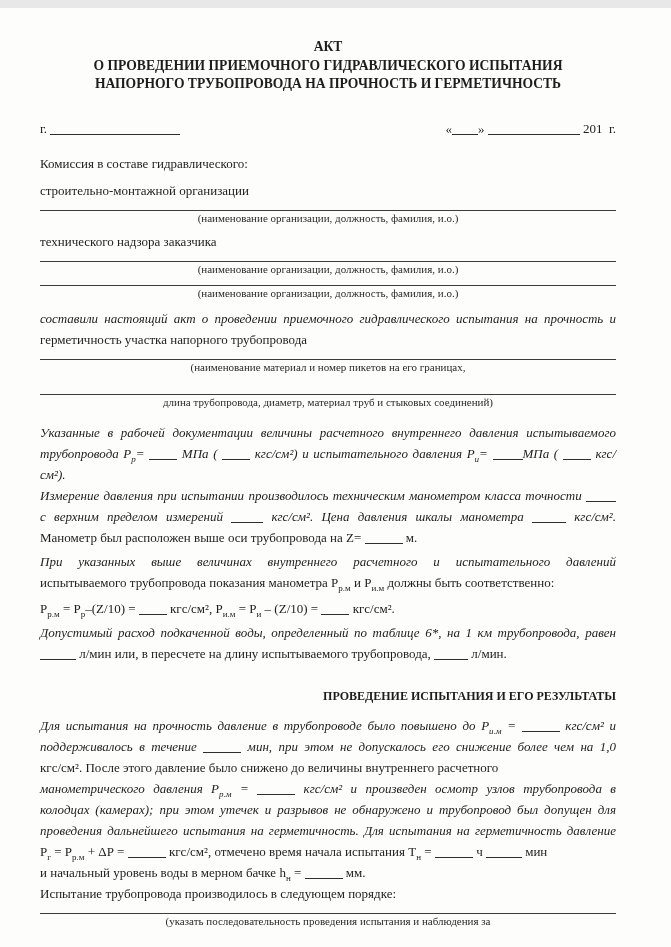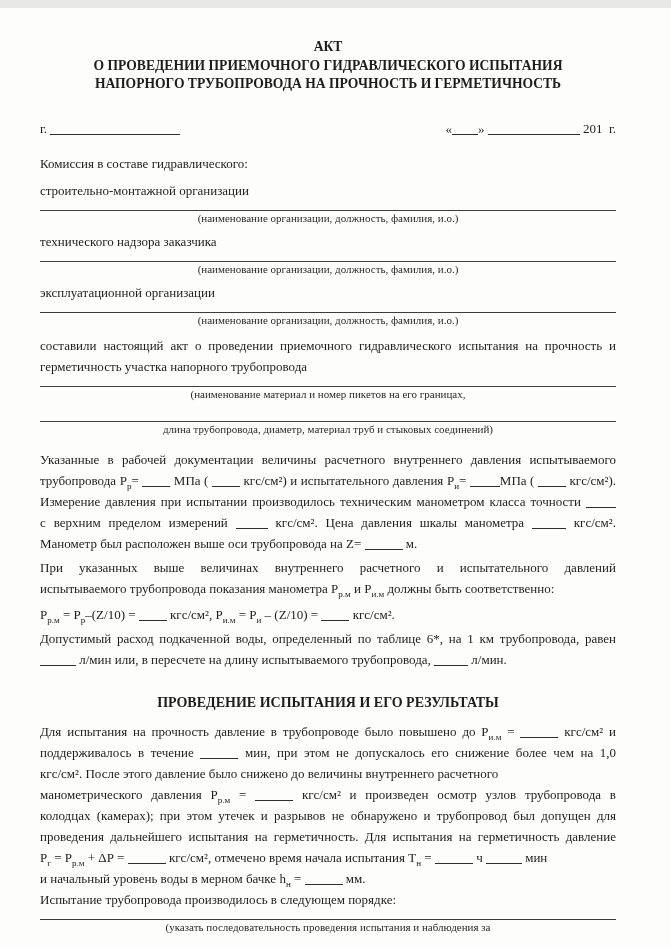--- a/index.html
+++ b/index.html
@@ -26,23 +26,23 @@
   }
   .writeline { border-top:1px solid #3c3c3c; margin-top:9px; height:0; }
   .caption { font-size:11px; line-height:13px; text-align:center; color:#2a2a2a; padding-top:1px; }
   .intro { margin-top:14px; }
   .rep-label { margin-top:6px; }
   .act-statement { margin-top:8px; }
   .object-line-2 { margin-top:20px; }
   .para { margin-top:13px; }
   .para-tight { margin-top:3px; }
   .rline { line-height:21px; }
-  .j { text-align:justify; text-align-last:justify; }
+  .j { text-align:justify; text-align-last:justify;font-style:italic; }
   .formula { text-align:left; margin:5px 0 2px 0; line-height:21px; }
-  .section-heading { text-align:center; font-weight:bold; font-size:14px; margin:22px 0 8px 0; }
+  .section-heading { text-align:right; font-weight:bold; font-size:12px; margin:22px 0 8px 0; }
   .footer-blank { margin-top:6px; }
   sub { font-size:9px; line-height:0; }
 </style>
 </head>
 <body>
 
 <div class="page">
 
   <div class="title">
     <div>АКТ</div>
@@ -63,21 +63,20 @@
     <div class="caption">(наименование организации, должность, фамилия, и.о.)</div>
   </div>
 
   <div>
     <div class="rep-label">технического надзора заказчика</div>
     <div class="writeline"></div>
     <div class="caption">(наименование организации, должность, фамилия, и.о.)</div>
   </div>
 
   <div>
-    <div class="rep-label">эксплуатационной организации</div>
     <div class="writeline"></div>
     <div class="caption">(наименование организации, должность, фамилия, и.о.)</div>
   </div>
 
   <div class="act-statement">
       <div class="rline j">составили настоящий акт о проведении приемочного гидравлического испытания на прочность и</div>
       <div class="rline">герметичность участка напорного трубопровода</div>
     </div>
 
   <div>

